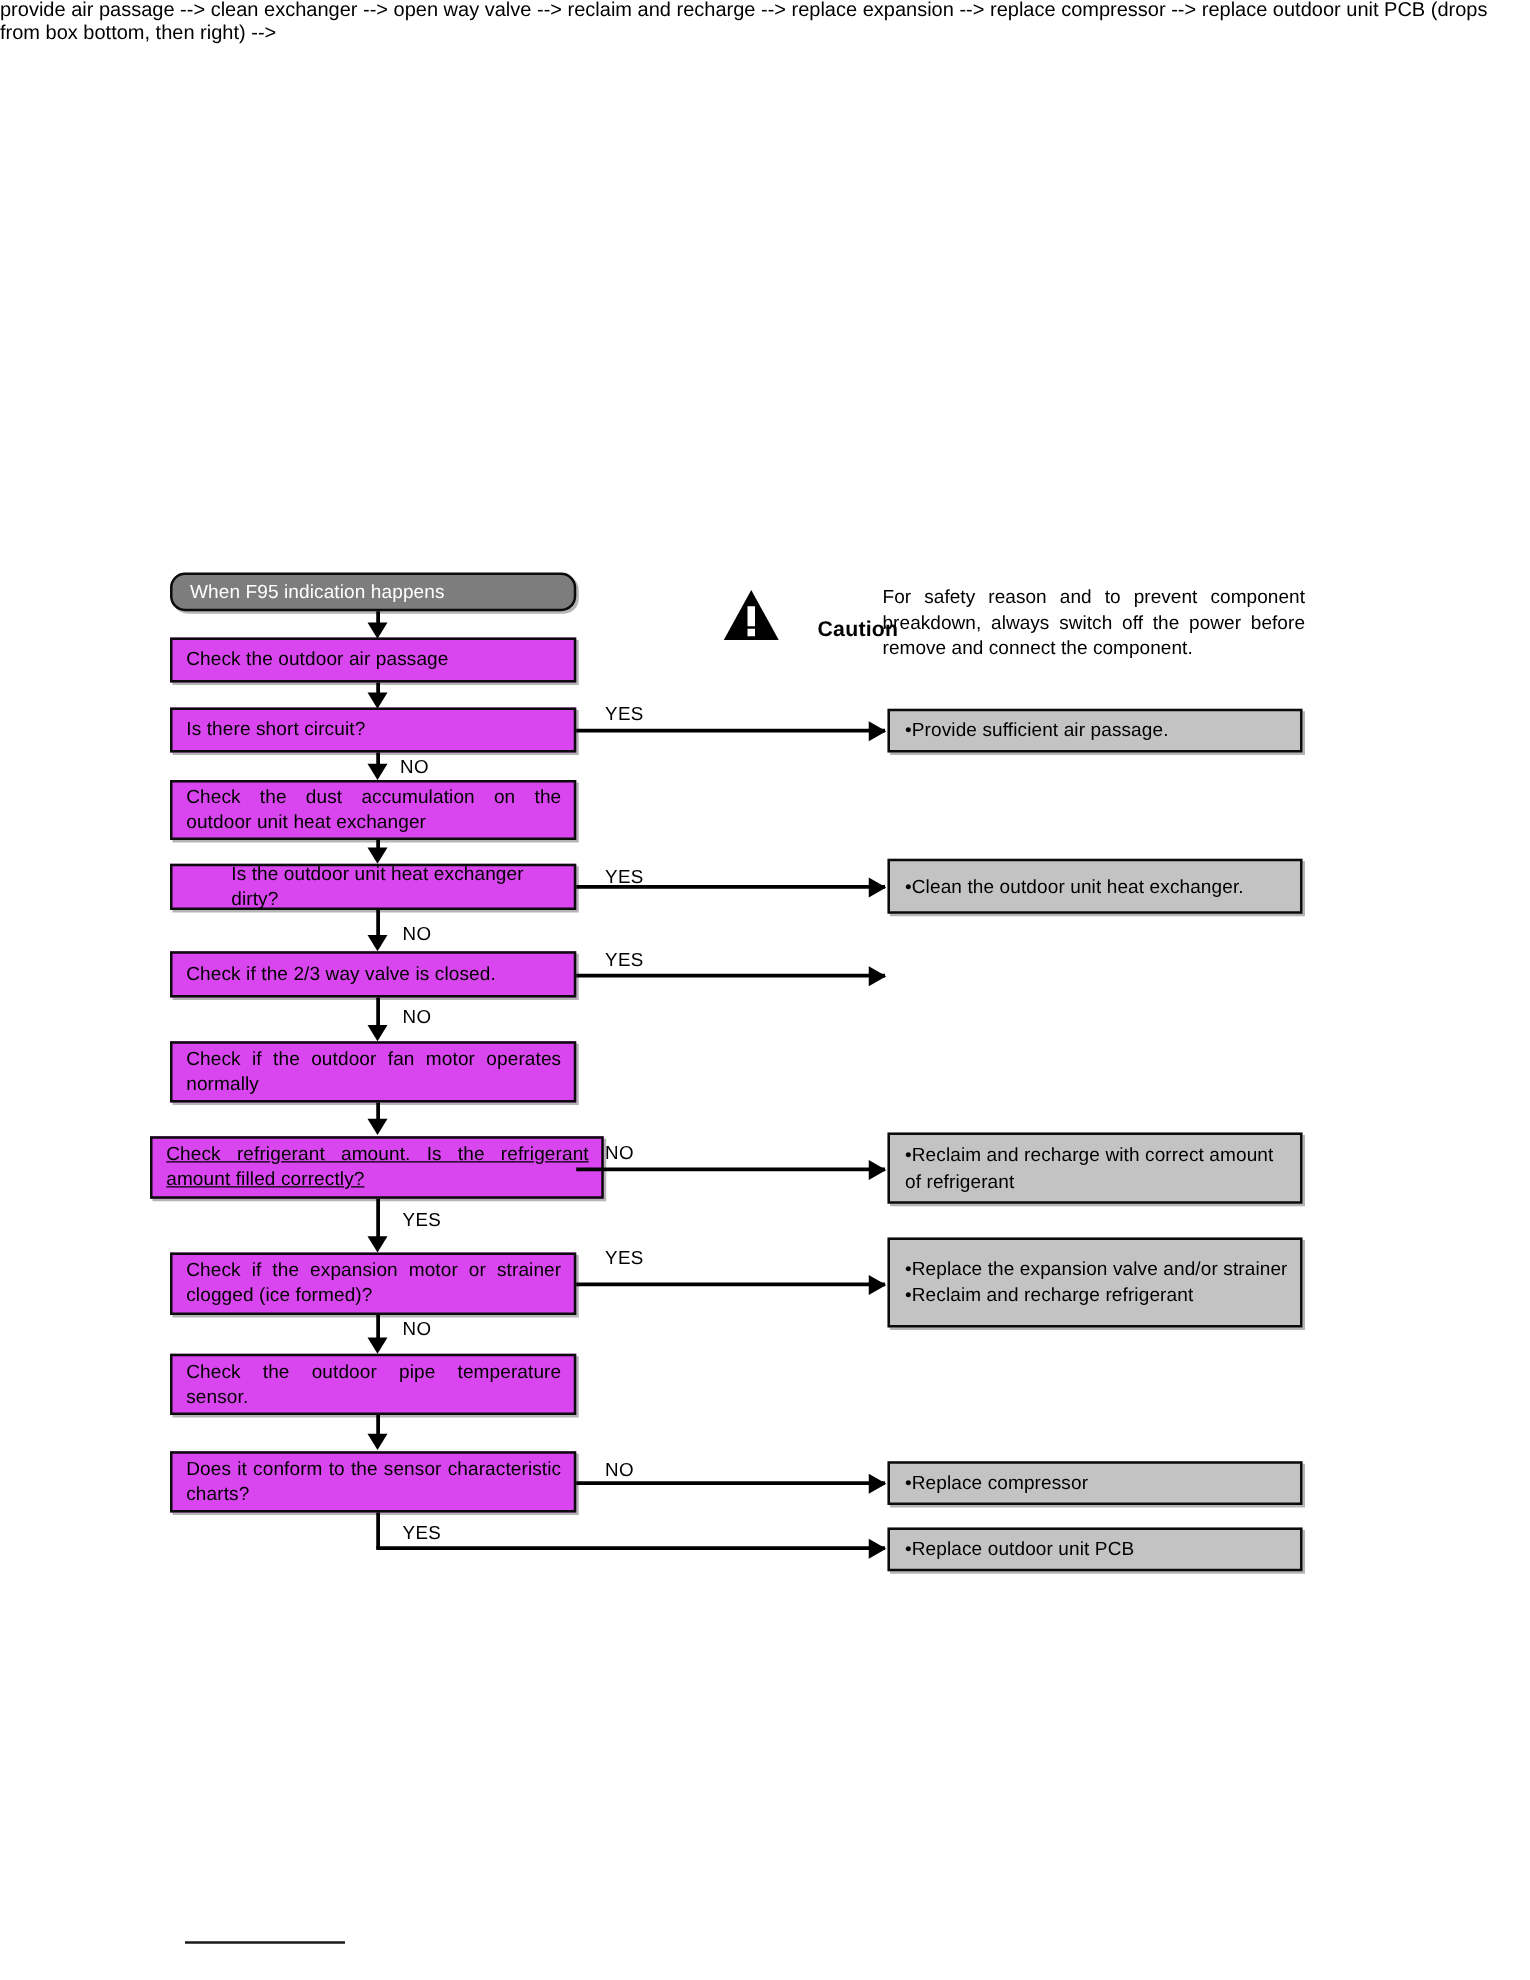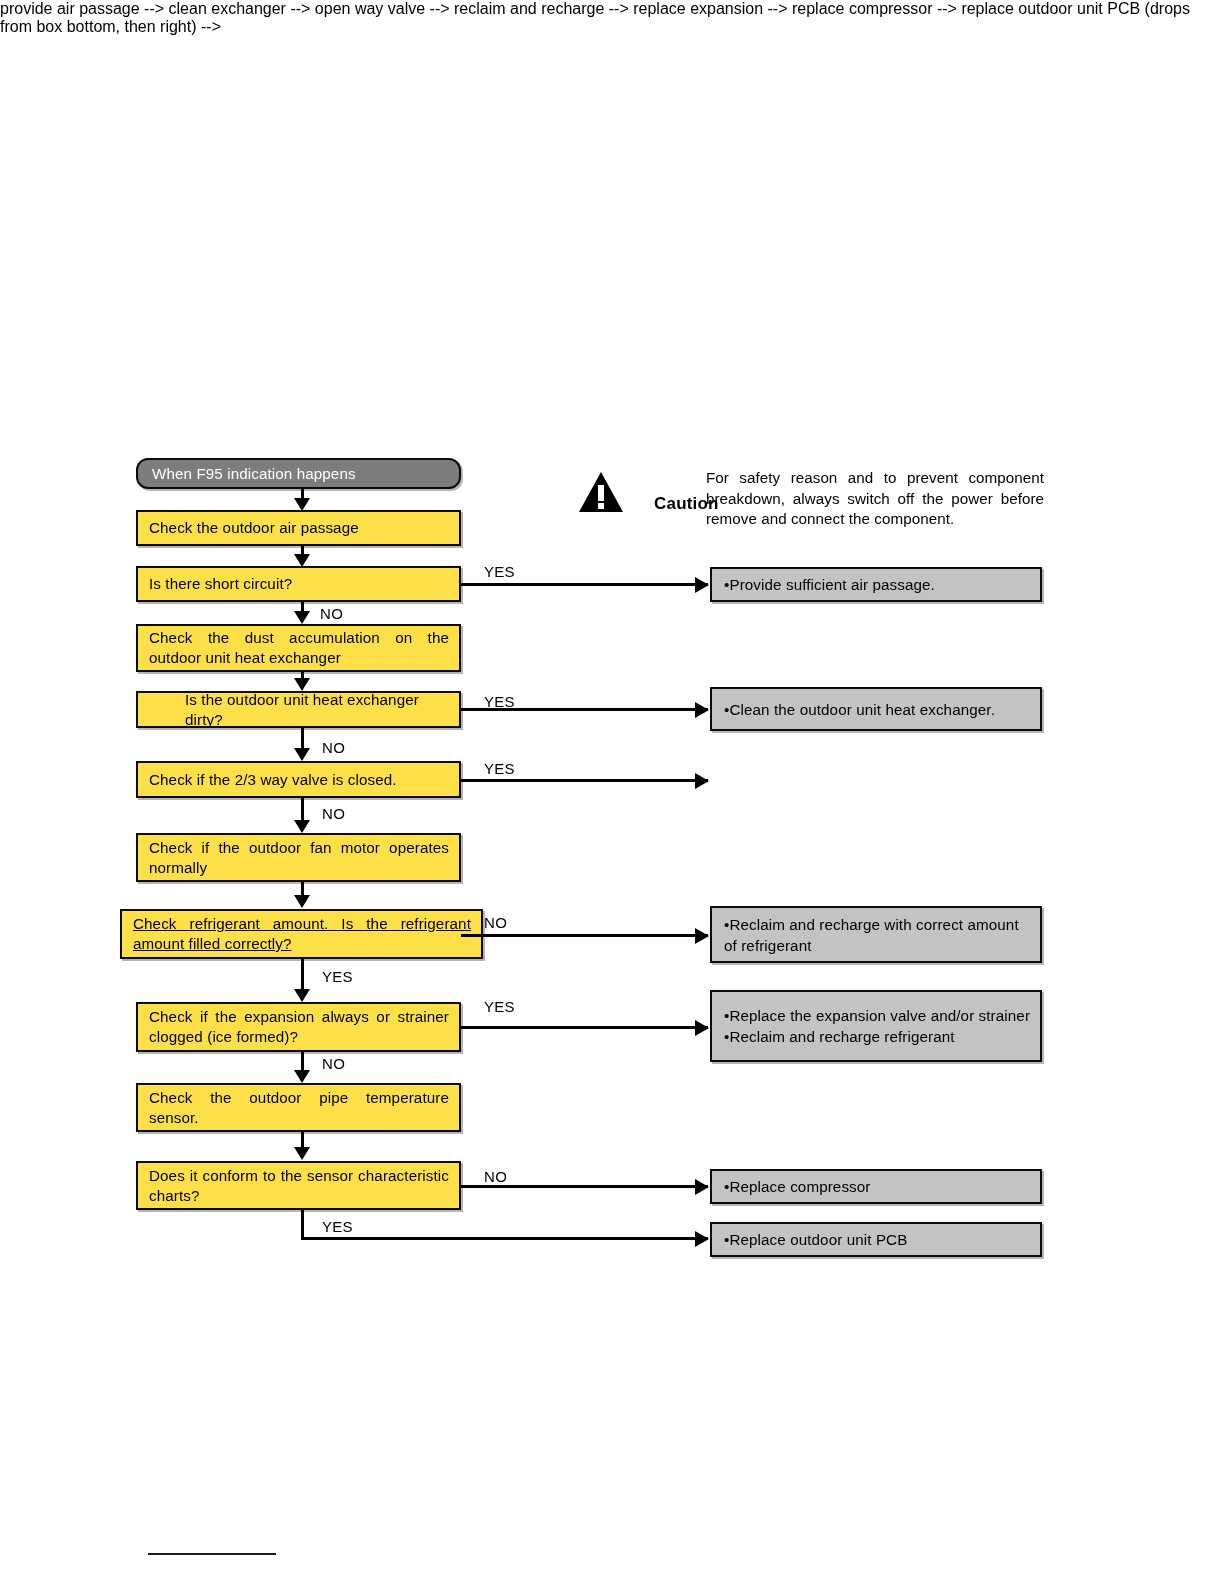--- a/index.html
+++ b/index.html
@@ -20,21 +20,21 @@
     position: absolute;
     left: 0; top: 0;
     width: 1224px;
     height: 1584px;
   }
 
   
   .pbox {
     position: absolute;
     box-sizing: border-box;
-    background: #fde047;
+    background: #d946ef;
     border: 2px solid #0b0b0b;
     box-shadow: 2px 2px 0 rgba(120,120,120,0.55);
     display: flex;
     align-items: center;
     padding: 4px 10px 4px 11px;
   }
   .pbox .txt {
     font-size: 15.2px;
     line-height: 20px;
     letter-spacing: 0.1px;
@@ -219,21 +219,21 @@
     <div class="txt just">Check if the outdoor fan motor operates normally</div>
   </div>
 
   
   <div class="pbox" style="left:120px; top:909px; width:363px; height:50px;text-decoration:underline;">
     <div class="txt just">Check refrigerant amount. Is the refrigerant amount filled correctly?</div>
   </div>
 
   
   <div class="pbox" style="left:136px; top:1002px; width:325px; height:50px;">
-    <div class="txt just">Check if the expansion always or strainer clogged (ice formed)?</div>
+    <div class="txt just">Check if the expansion motor or strainer clogged (ice formed)?</div>
   </div>
 
   
   <div class="pbox" style="left:136px; top:1083px; width:325px; height:49px;">
     <div class="txt just">Check the outdoor pipe temperature sensor.</div>
   </div>
 
   
   <div class="pbox" style="left:136px; top:1161px; width:325px; height:49px;">
     <div class="txt just">Does it conform to the sensor characteristic charts?</div>

